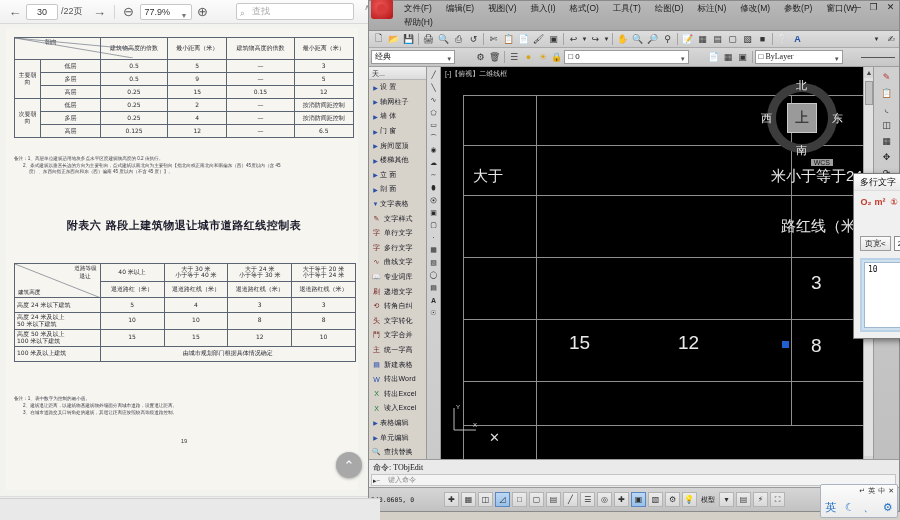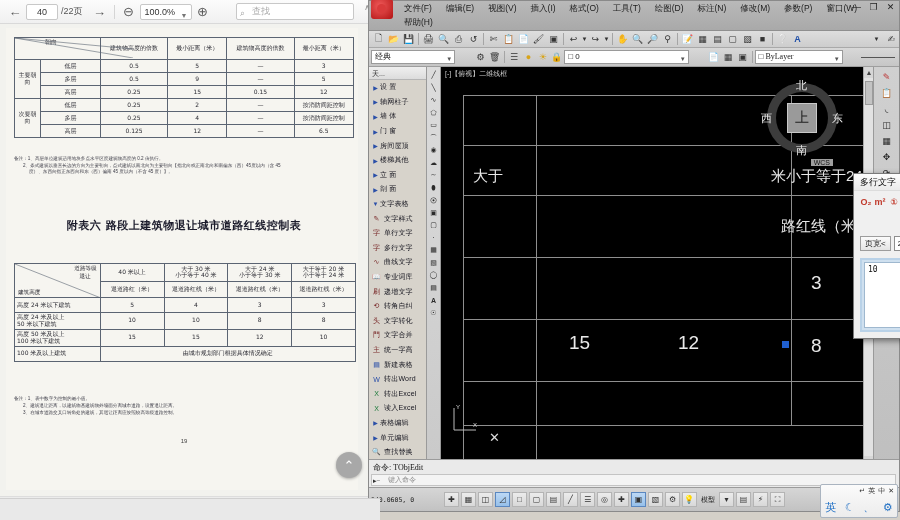--- a/index.html
+++ b/index.html
@@ -298,27 +298,27 @@
 </style>
 </head>
 <body>
 
 <div id="root">
 
   <div id="pdf-app">
 
     <div id="pdf-toolbar">
       <div class="tb-btn">←</div>
-      <div class="page-box">40</div>
+      <div class="page-box">30</div>
       <div class="page-total">/22页</div>
       <div class="tb-btn" style="margin-left:6px;">→</div>
       <div class="tb-sep"></div>
       <div class="tb-btn">⊖</div>
       <div class="zoom-box">
-        <span>100.0%</span>
+        <span>77.9%</span>
         <span class="caret">▼</span>
       </div>
       <div class="tb-btn">⊕</div>
       <div class="search-box">
         <span class="sicon">⌕</span>
         <span>查找</span>
       </div>
       <div class="search-up">∧</div>
     </div>
 

